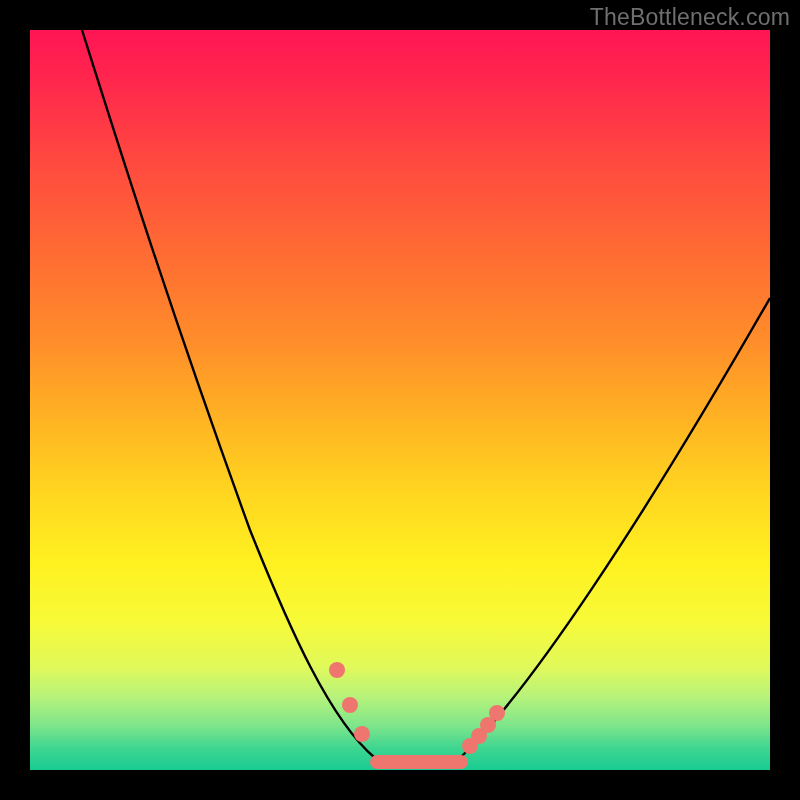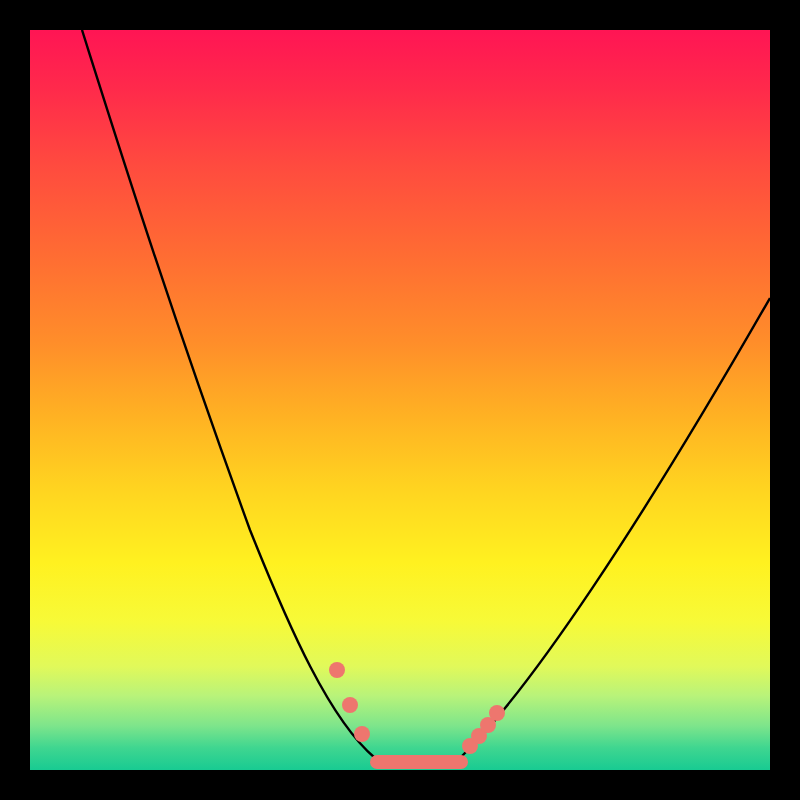--- a/index.html
+++ b/index.html
@@ -95,13 +95,14 @@
       <rect class="bar" x="340" y="725" width="98" height="14" rx="7" ry="7"></rect>
 
       <circle class="dot" cx="440" cy="716" r="8"></circle>
       <circle class="dot" cx="449" cy="706" r="8"></circle>
       <circle class="dot" cx="458" cy="695" r="8"></circle>
       <circle class="dot" cx="467" cy="683" r="8"></circle>
     </svg>
 
   </div>
 
+  <div class="watermark">TheBottleneck.com</div>
 </div>
 
 </body></html>

